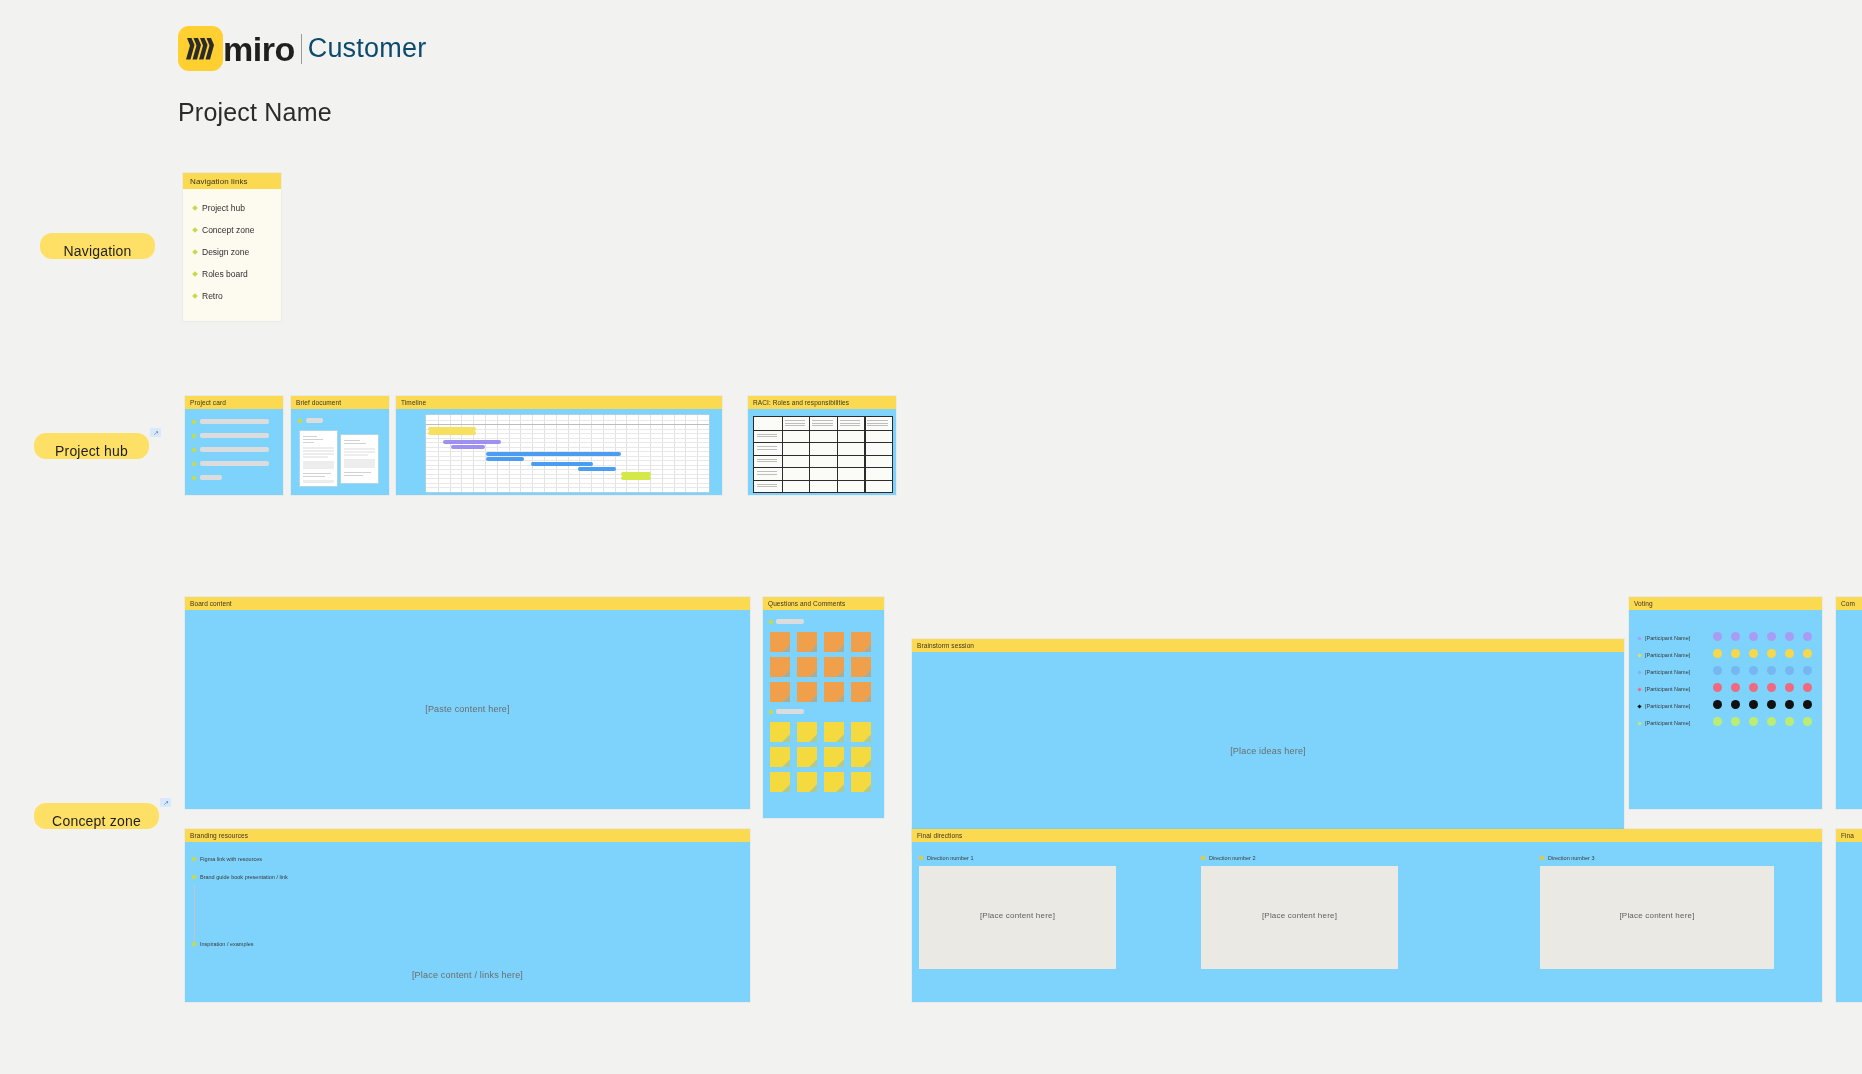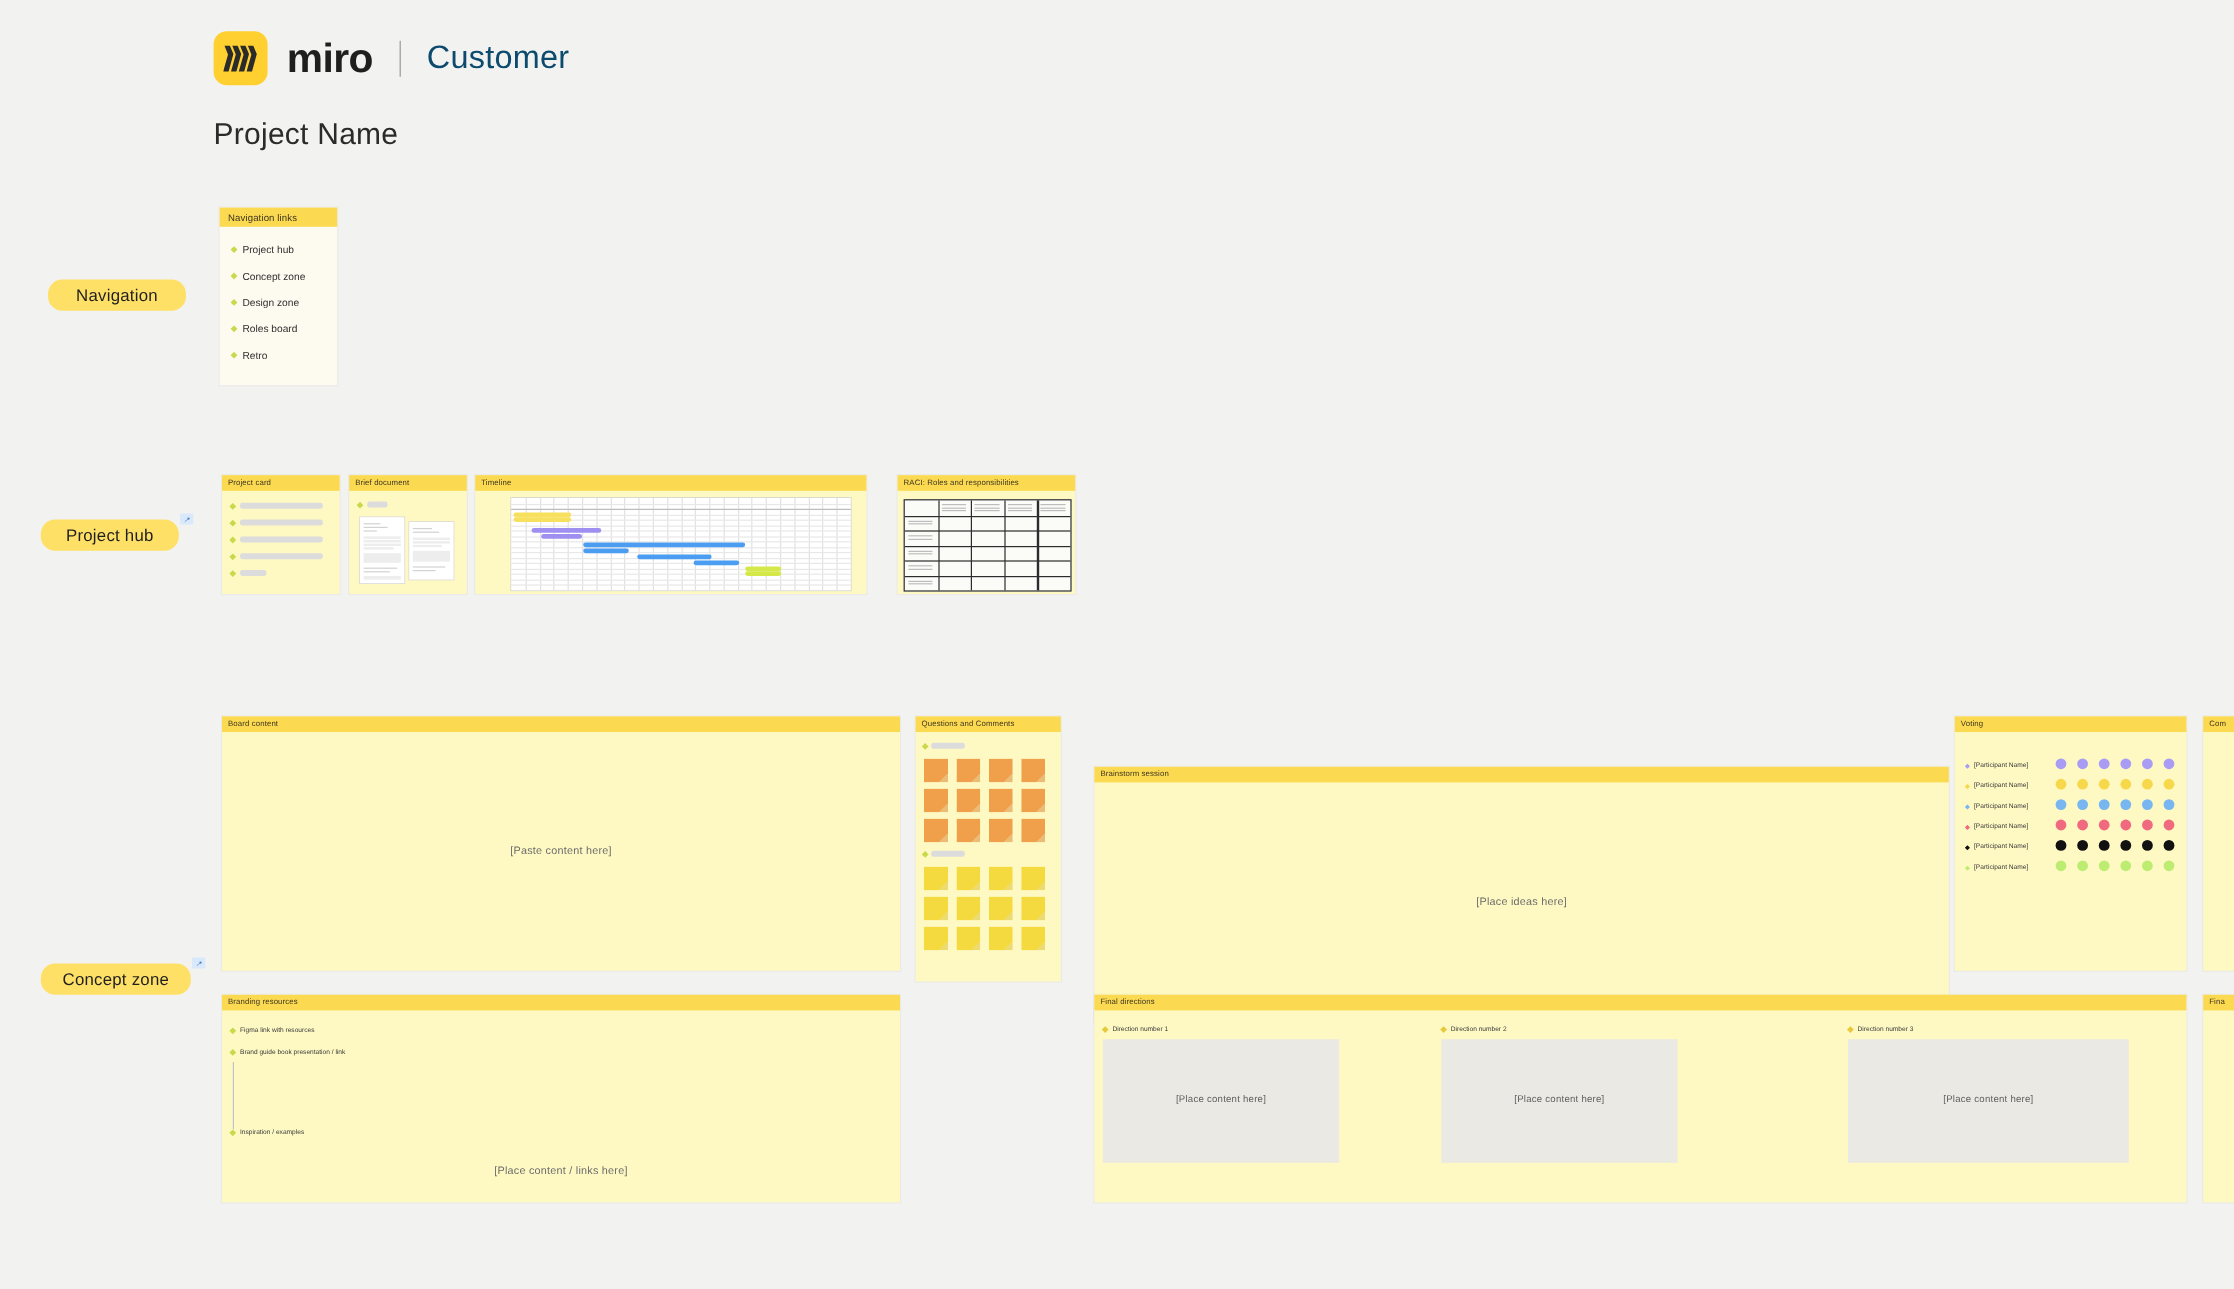--- a/index.html
+++ b/index.html
@@ -6,44 +6,44 @@
     margin: 0; padding: 0;
     background: #f2f2f1;
     width: 1862px; height: 1074px;
     overflow: hidden;
     font-family: "Liberation Sans", sans-serif;
     color: #2b2b2b;
   }
   #board { position: relative; width: 1862px; height: 1074px; background: #f2f2f1; }
 
   
-  .brand { position: absolute; left: 178px; top: 26px; display: flex; align-items: center; gap: 16px; }
+  .brand { position: absolute; left: 178px; top: 26px; display: flex; align-items: center; gap: 0; }
   .brand-logo {
     width: 45px; height: 45px; border-radius: 11px; background: #ffd02f;
     display: flex; align-items: center; justify-content: center;
   }
   .brand-wordmark { font-size: 34px; font-weight: 700; letter-spacing: -0.5px; color: #1f1f1f; line-height: 1; }
   .brand-divider { width: 1px; height: 30px; background: #9a9a9a; margin: 0 6px; }
   .brand-suffix { font-size: 27px; color: #0c4a6e; letter-spacing: 0.2px; line-height: 1; }
   .page-title { position: absolute; left: 178px; top: 98px; font-size: 25px; color: #2b2b2b; letter-spacing: 0.2px; }
 
   
   .zone-label {
     position: absolute; background: #ffe066; border-radius: 12px;
-    font-size: 14px; color: #1f1f1f; display: flex; align-items: center; justify-content: center;
+    font-size: 14px; color: #1f1f1f; display: flex; align-items: flex-end; justify-content: center;
     letter-spacing: 0.2px;
   }
   .zone-badge {
     position: absolute; right: -12px; top: -5px; width: 11px; height: 9px;
     background: #d9e8fb; border-radius: 1px; font-size: 6px; color: #2b6cb0;
     display:flex; align-items:center; justify-content:center;
   }
 
   
-  .frame { position: absolute; background: #fef9c3; box-shadow: 0 0 0 1px rgba(0,0,0,0.03); }
+  .frame { position: absolute; background: #7dd3fc; box-shadow: 0 0 0 1px rgba(0,0,0,0.03); }
   .frame-head {
     position: absolute; left: 0; top: 0; height: 13px; width: 100%;
     background: #fbd950; display: flex; align-items: center;
   }
   .frame-head span { font-size: 6.5px; color: #3d3522; padding-left: 5px; letter-spacing: 0.1px; white-space: nowrap; }
   .frame-body { position: absolute; left: 0; top: 13px; right: 0; bottom: 0; }
 
   .ph { position: absolute; font-size: 9px; color: #6c6c6c; letter-spacing: 0.2px; }
 
   

